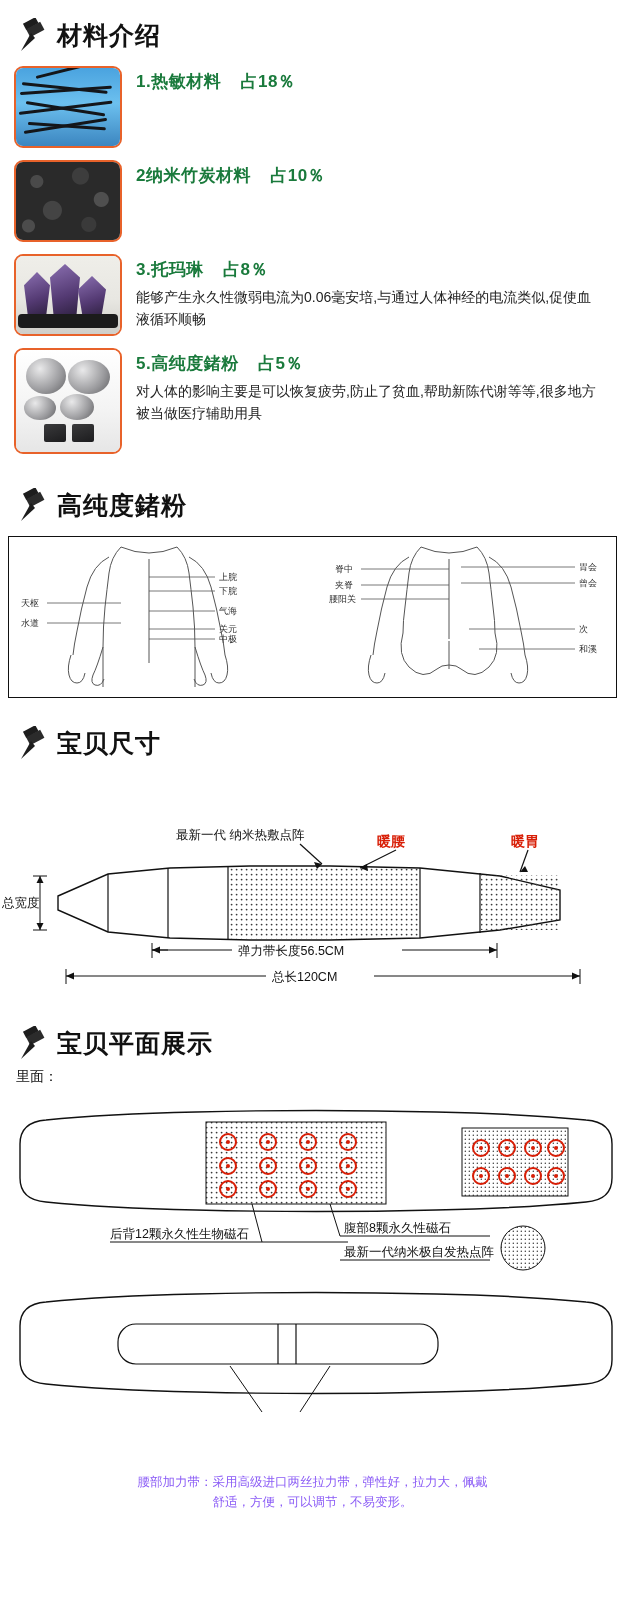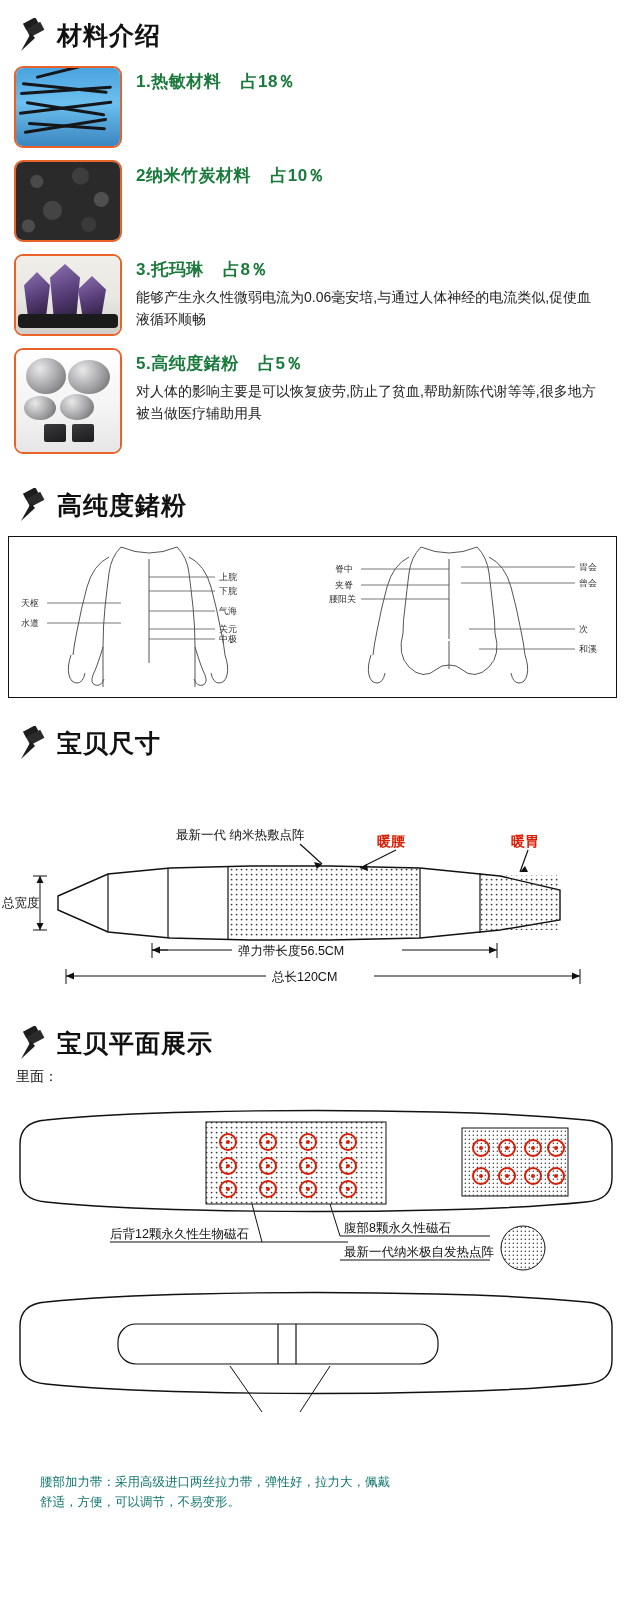--- a/index.html
+++ b/index.html
@@ -161,23 +161,24 @@
   .flat-inner {
     position: relative;
     height: 200px;
     text-align: center;
   }
   .flat-outer {
     position: relative;
     height: 180px;
   }
   .bottom-note {
+    text-align: center;
     font-size: 12.5px;
     line-height: 1.6;
-    color: #0f766e;
+    color: #8b5cf6;
     padding: 6px 40px 24px 40px;
   }
   svg { display:block; }
   .lbl { font-size: 12.5px; fill:#111; font-family:"Liberation Sans", sans-serif; }
   .lbl-sm { font-size: 9px; fill:#333; font-family:"Liberation Sans", sans-serif; }
   .lbl-red { font-size: 14px; fill:#d81e06; font-family:"Liberation Sans", sans-serif; font-weight:bold; }
 </style>
 </head>
 <body>
 

